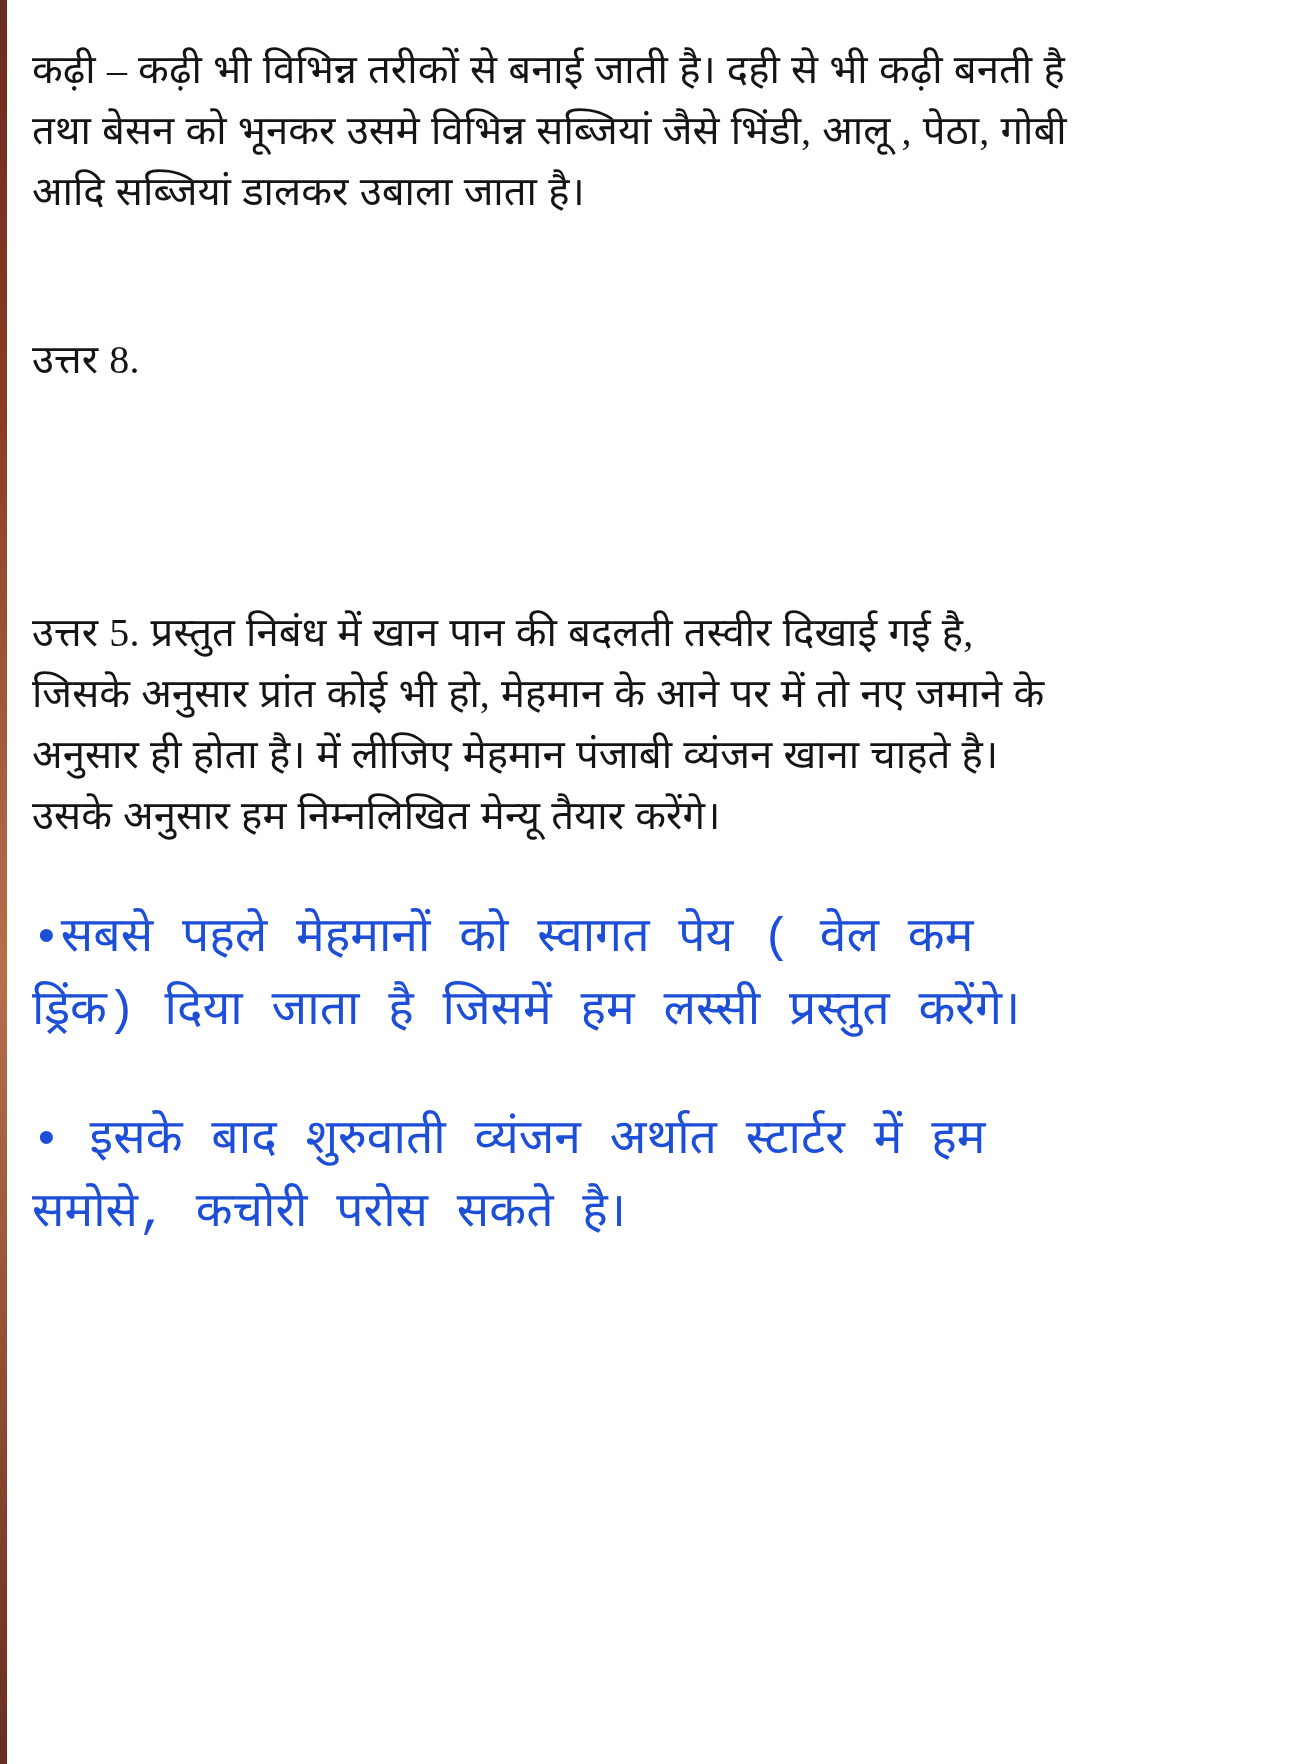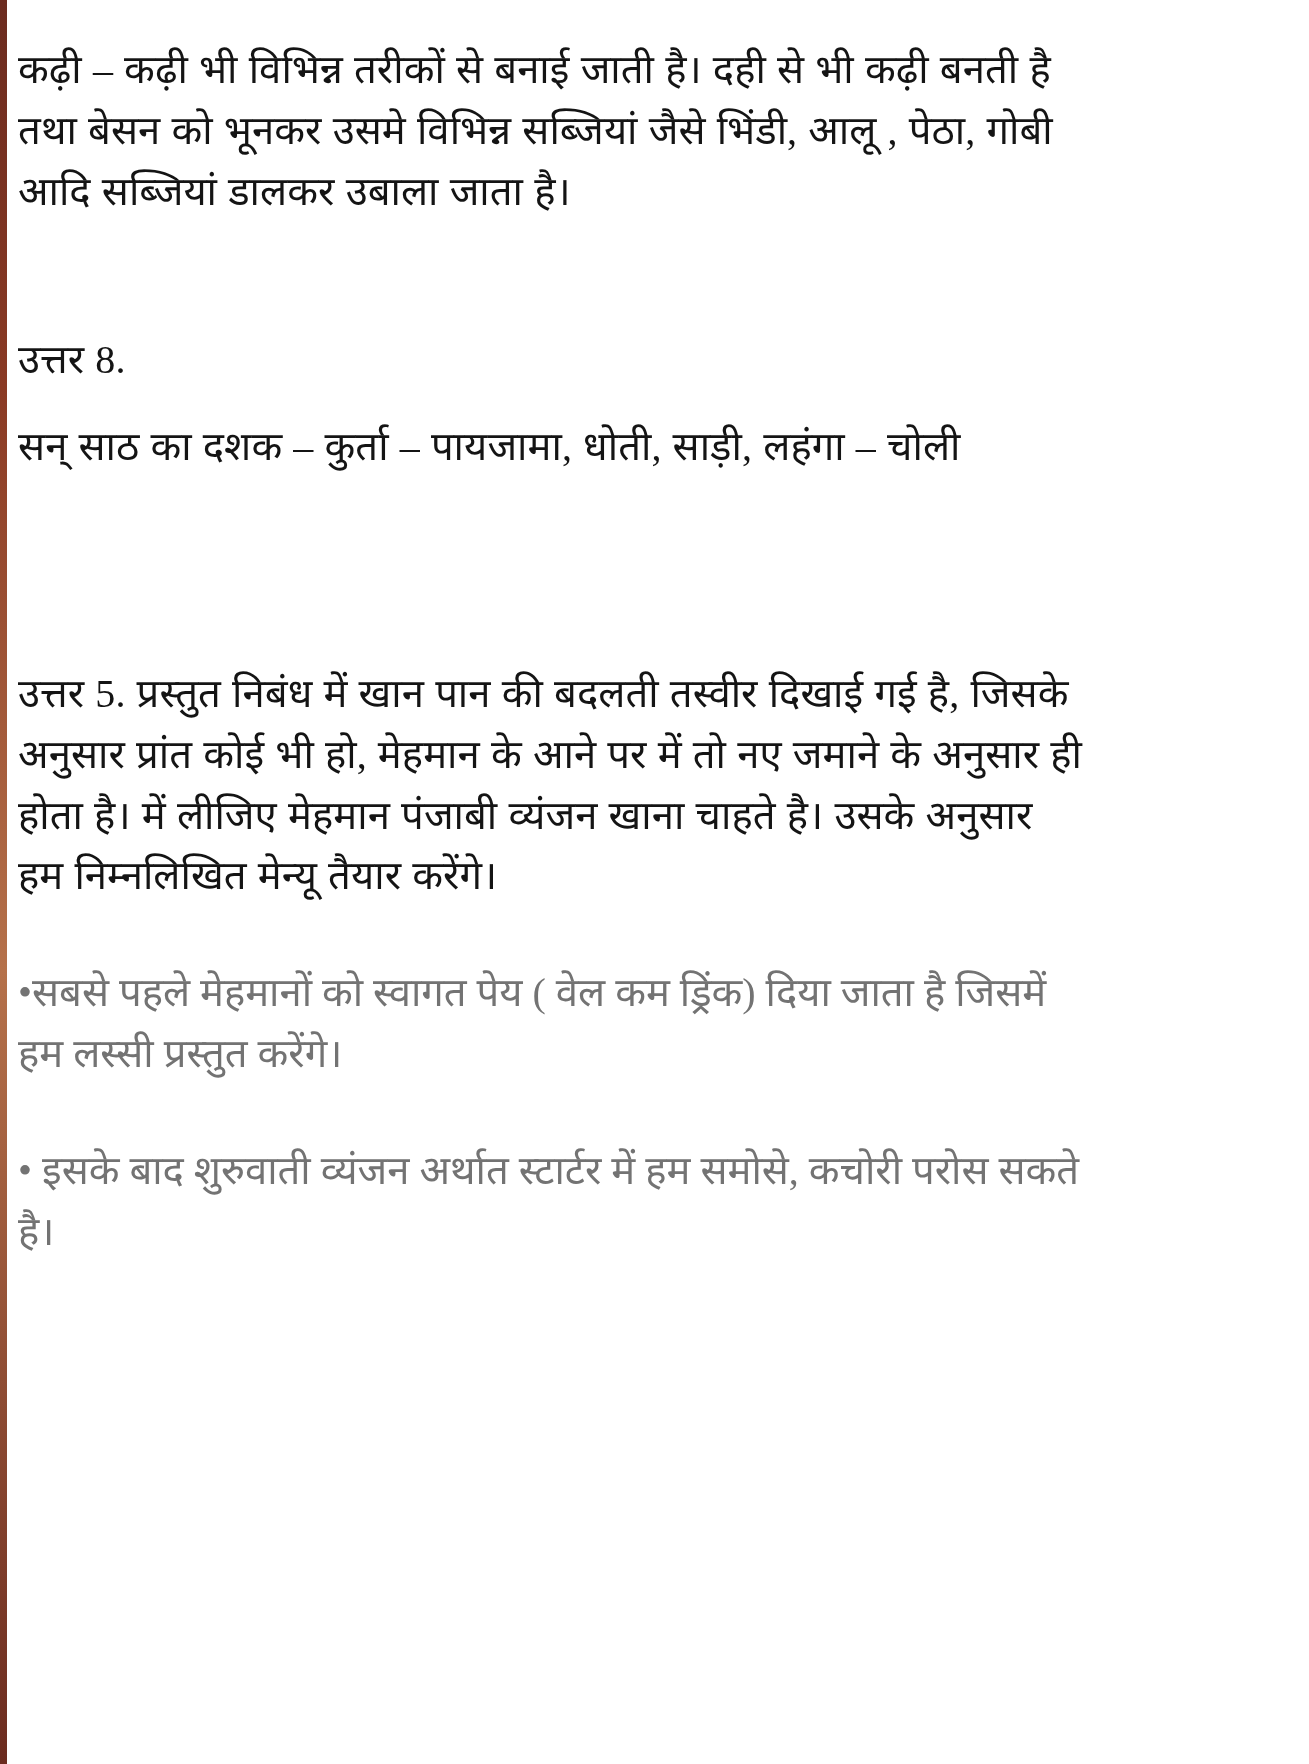--- a/index.html
+++ b/index.html
@@ -11,21 +11,21 @@
     width: 1309px;
     min-height: 1764px;
     font-family: "Liberation Serif", "DejaVu Serif", serif;
     color: #1a1a1a;
   }
   .page {
     position: relative;
     width: 1102px;
     min-height: 1764px;
     box-sizing: border-box;
-    padding: 40px 20px 20px 10px;
+    padding: 40px 20px 20px 24px;
   }
   .left-rule {
     position: absolute;
     left: 0;
     top: 0;
     width: 7px;
     height: 1764px;
     background: linear-gradient(to bottom, #6b2b1f 0%, #8a3a24 22%, #b5714a 55%, #6b2b1f 100%);
   }
   .doc {
@@ -45,43 +45,43 @@
   .gap-lg {
     height: 108px;
   }
   .gap-md {
     height: 56px;
   }
   .gap-sm {
     height: 26px;
   }
   .bullet-line {
-    font-size: 40px;
+    font-size: 48px;
     line-height: 1.52;
-    color: #737373;
+    color: #1d4ed8;
+    font-family: Liberation Mono, monospace;
   }
 </style>
 </head>
 <body>
 
 <div class="page">
 
   <div class="left-rule"></div>
 
   <div class="doc">
 
     <p class="para">कढ़ी – कढ़ी भी विभिन्न तरीकों से बनाई जाती है। दही से भी कढ़ी बनती है तथा बेसन को भूनकर उसमे विभिन्न सब्जियां जैसे भिंडी, आलू , पेठा, गोबी आदि सब्जियां डालकर उबाला जाता है।</p>
 
     <div class="gap-lg"></div>
 
     <p class="para">उत्तर 8.</p>
 
     <div class="gap-sm"></div>
 
-    <p class="para">सन् साठ का दशक – कुर्ता – पायजामा, धोती, साड़ी, लहंगा – चोली</p>
 
     <div class="gap-sm"></div>
 
 
     <div class="gap-sm"></div>
 
 
     <div class="gap-sm"></div>
 
 

